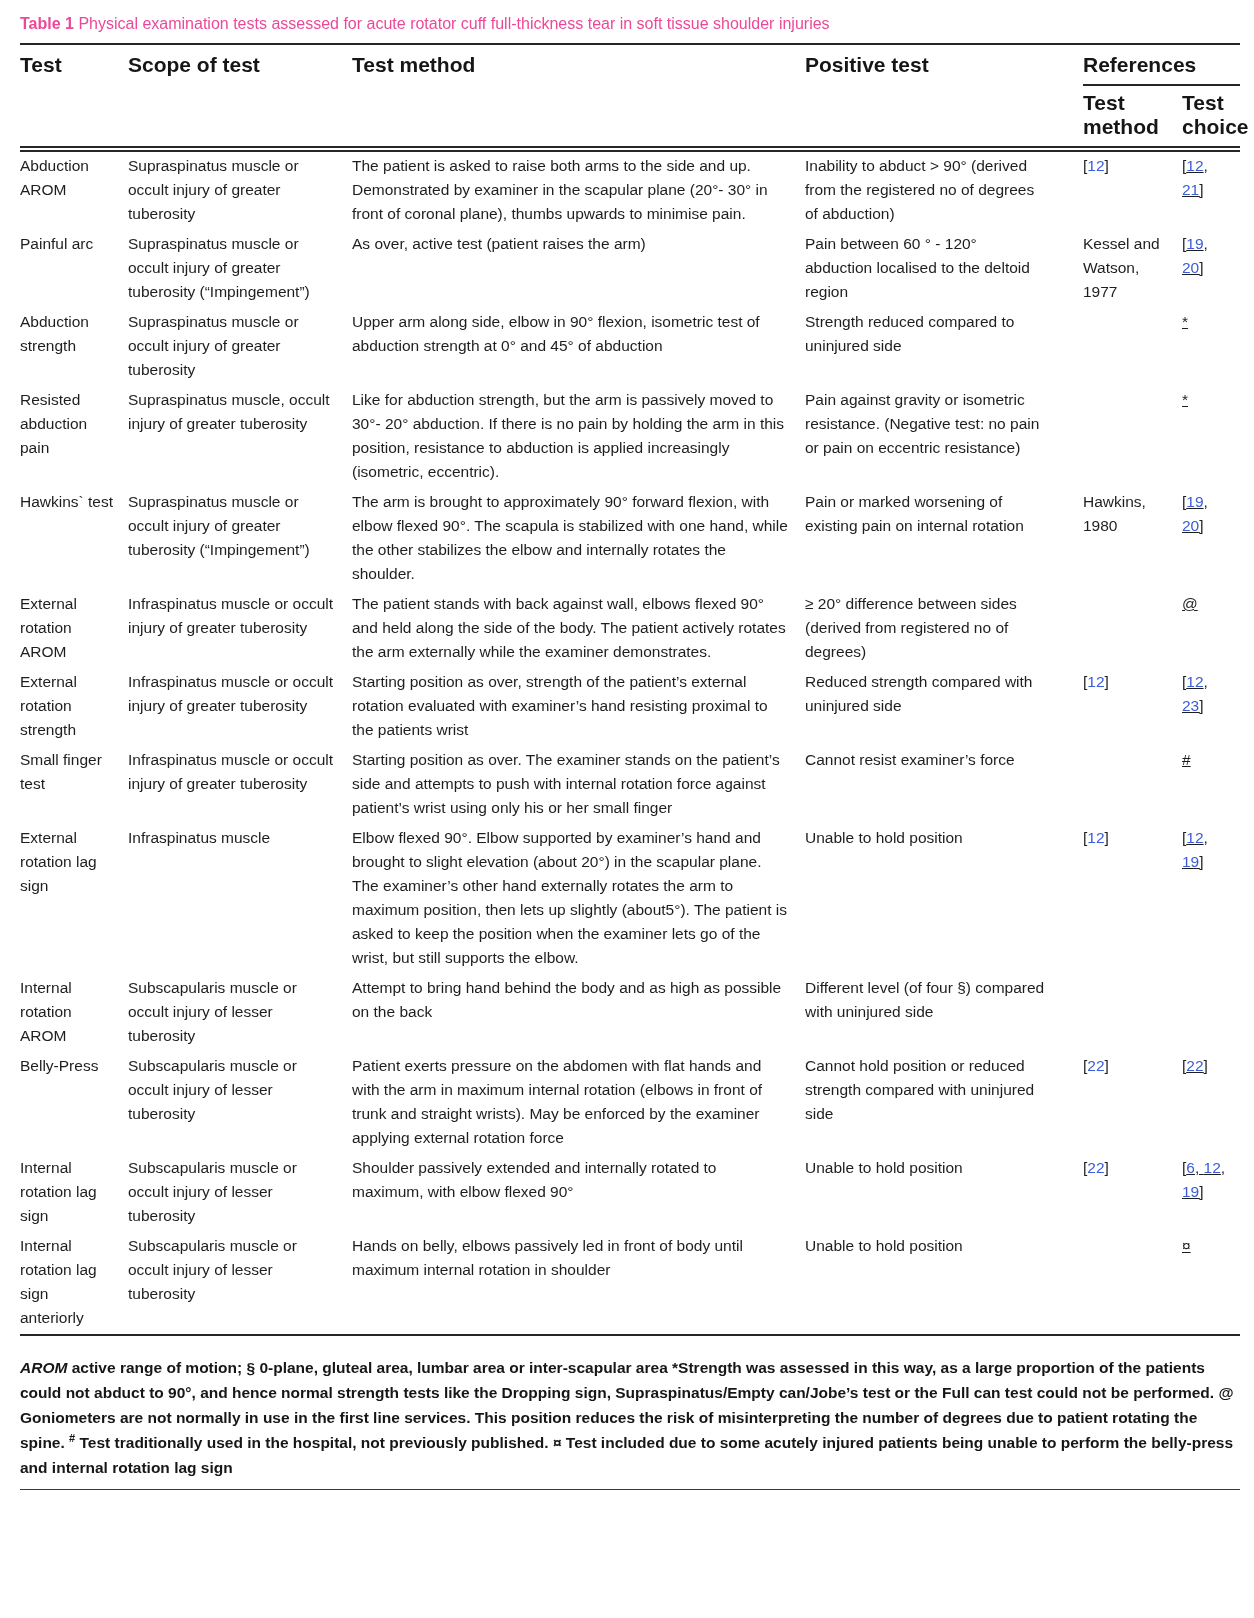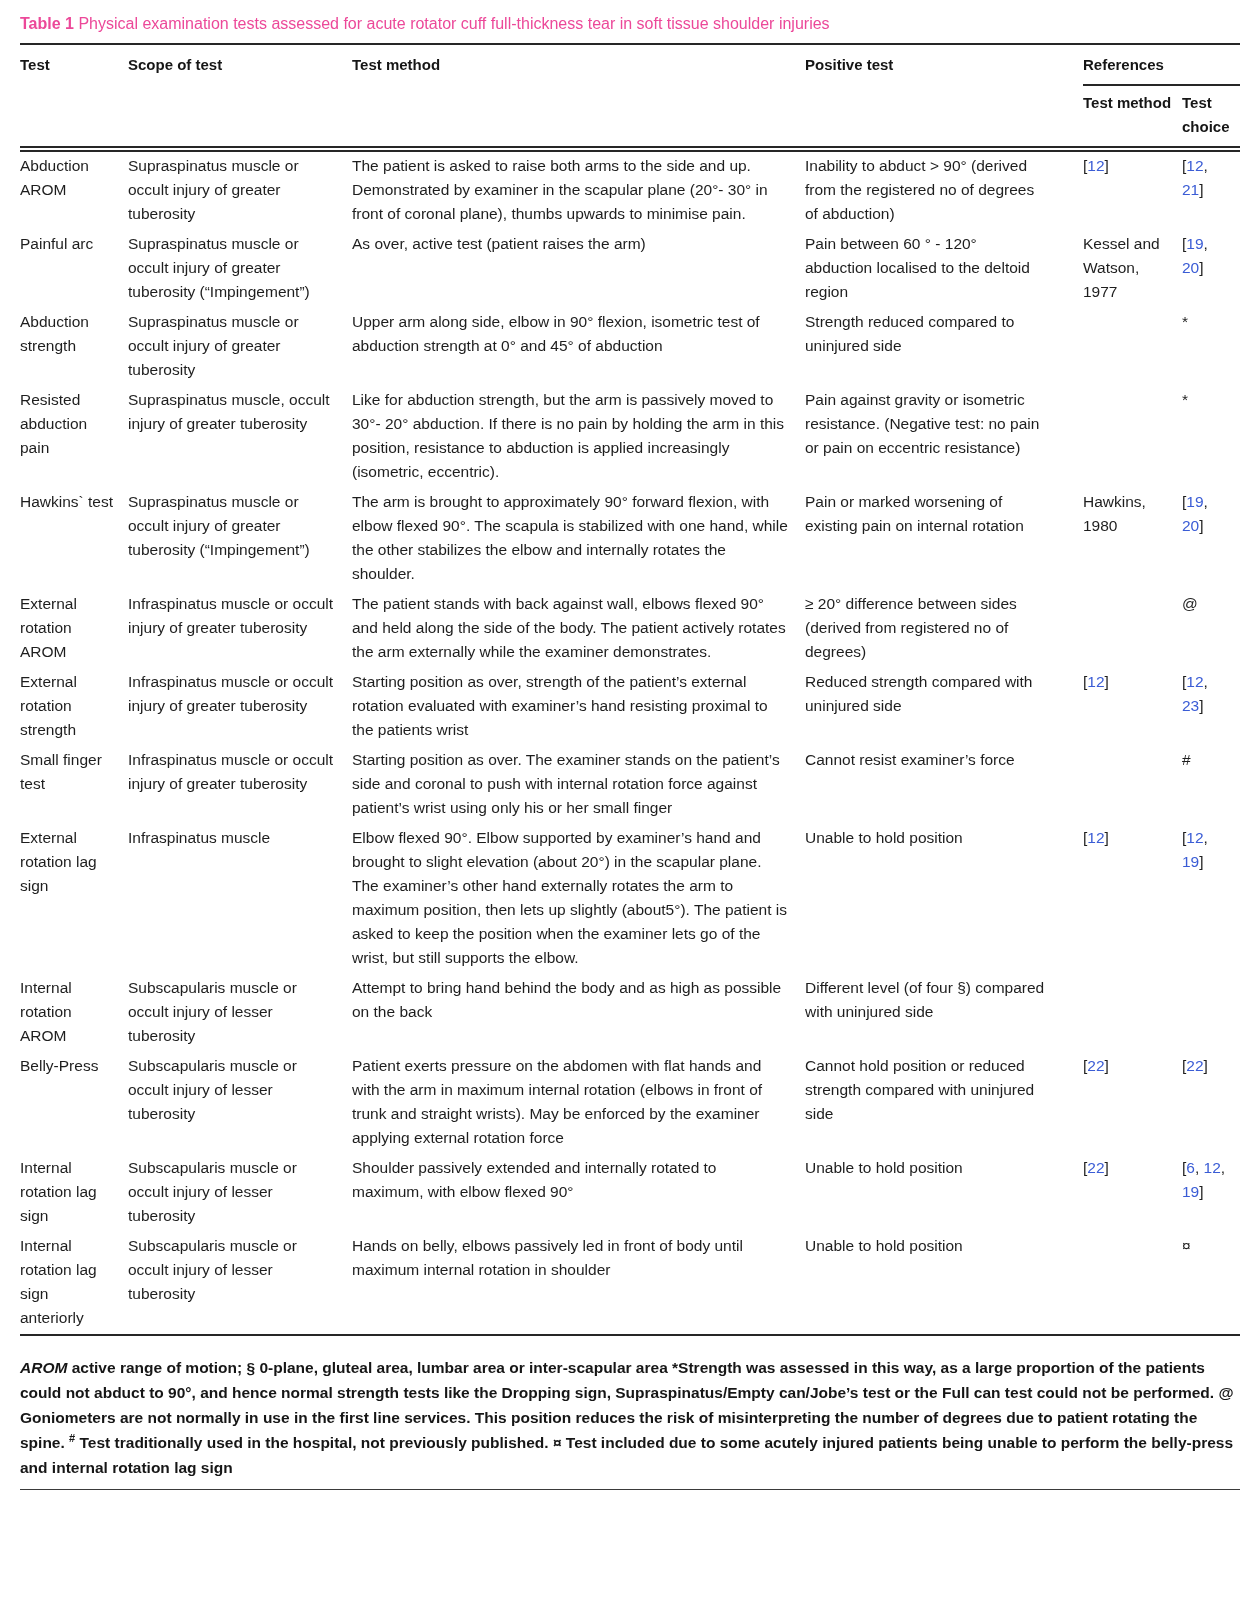--- a/index.html
+++ b/index.html
@@ -10,34 +10,34 @@
     color:var(--text, #1e1e1e);
     padding:12px 14px 0 20px;
   }
   .title { font-size:16px; line-height:24px; padding-bottom:7px; color:#ec4899; }
   .title-label { font-weight:700; }
   .rule-title { border-top:2.5px solid var(--rule, #262626); }
   table { border-collapse:collapse; table-layout:fixed; width:1220px; }
   col.c1 { width:108px; } col.c2 { width:224px; } col.c3 { width:453px; }
   col.c4 { width:278px; } col.c5 { width:99px; } col.c6 { width:58px; }
   th {
-    font-weight:700; font-size:15px; line-height:24px;
+    font-weight:700; font-size:21px; line-height:24px;
     text-align:left; vertical-align:top; color:#161616; padding-right:4px;
   }
   tr.h1 th { padding-top:8px; }
   th.refs { border-bottom:2px solid var(--rule, #262626); padding-bottom:7px; }
   tr.h1 th.hmain, tr.h2 th { border-bottom:6px double var(--rule, #262626); }
   tr.h2 th { padding-top:5px; padding-bottom:7px; }
   td {
     font-size:15.5px; line-height:24px; vertical-align:top;
     padding:2px 14px 4px 0;
   }
   td.c-positive { padding-right:36px; }
   td.c-ref { padding-right:10px; }
-  td.c-ref-choice { padding-right:8px; }
+  td.c-ref-choice { padding-right:8px;text-decoration:underline; }
   .ref-link { color:var(--link, #3a5cd5); }
   .rule-heavy { border-top:2.5px solid var(--rule, #262626); }
   .footnote {
     width:1220px; padding:8px 0 9px; font-size:15.5px; font-weight:700;
     line-height:25px; color:#161616;margin-top:11px;
   }
   .fn-italic { font-style:italic; }
   .fn-sup { vertical-align:super; font-size:11px; line-height:0; }
   .rule-bottom { border-top:1.5px solid #3a3a3a; width:1220px; }
 </style>
@@ -125,21 +125,21 @@
     <td class="c-test">External rotation strength</td>
     <td class="c-scope">Infraspinatus muscle or occult injury of greater tuberosity</td>
     <td class="c-method">Starting position as over, strength of the patient’s external rotation evaluated with examiner’s hand resisting proximal to the patients wrist</td>
     <td class="c-positive">Reduced strength compared with uninjured side</td>
     <td class="c-ref"><span>[</span><span class="ref-link">12</span><span>]</span></td>
     <td class="c-ref c-ref-choice"><span>[</span><span class="ref-link">12</span><span>, </span><span class="ref-link">23</span><span>]</span></td>
   </tr>
       <tr>
     <td class="c-test">Small finger test</td>
     <td class="c-scope">Infraspinatus muscle or occult injury of greater tuberosity</td>
-    <td class="c-method">Starting position as over. The examiner stands on the patient’s side and coronal to push with internal rotation force against patient’s wrist using only his or her small finger</td>
+    <td class="c-method">Starting position as over. The examiner stands on the patient’s side and attempts to push with internal rotation force against patient’s wrist using only his or her small finger</td>
     <td class="c-positive">Cannot resist examiner’s force</td>
     <td class="c-ref"></td>
     <td class="c-ref c-ref-choice"><span>#</span></td>
   </tr>
       <tr>
     <td class="c-test">External rotation lag sign</td>
     <td class="c-scope">Infraspinatus muscle</td>
     <td class="c-method">Elbow flexed 90°. Elbow supported by examiner’s hand and brought to slight elevation (about 20°) in the scapular plane. The examiner’s other hand externally rotates the arm to maximum position, then lets up slightly (about5°). The patient is asked to keep the position when the examiner lets go of the wrist, but still supports the elbow.</td>
     <td class="c-positive">Unable to hold position</td>
     <td class="c-ref"><span>[</span><span class="ref-link">12</span><span>]</span></td>

